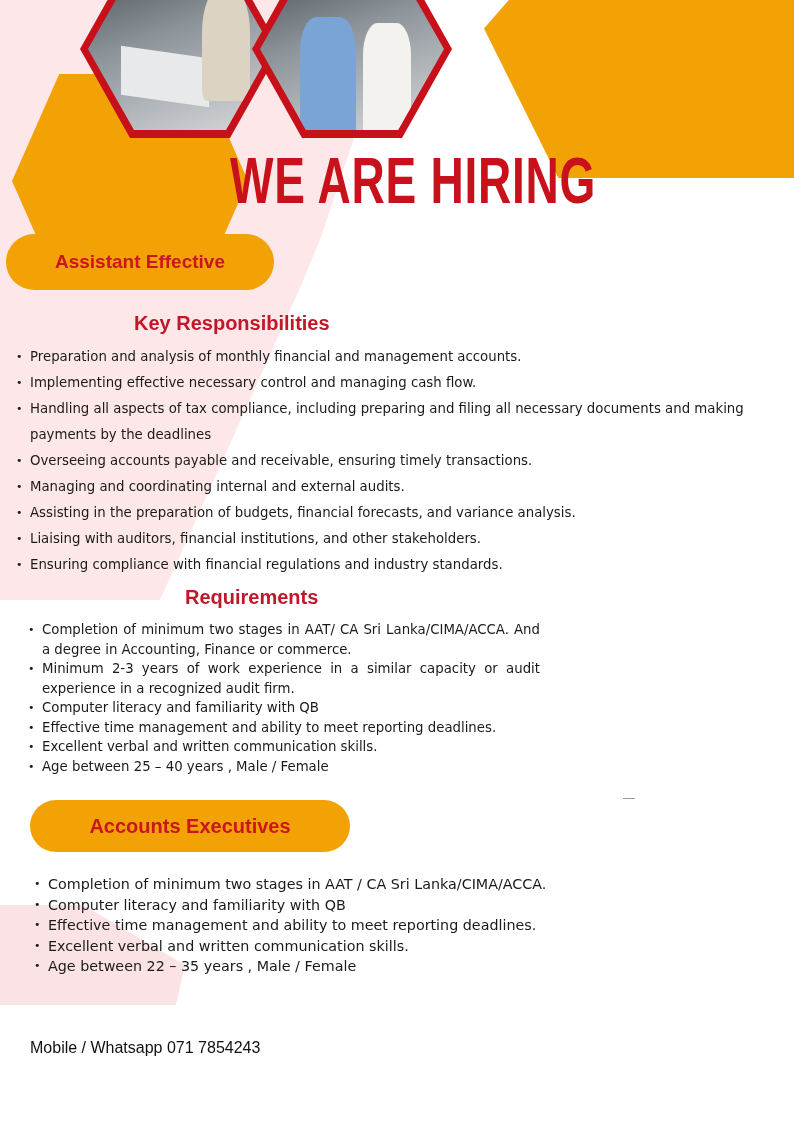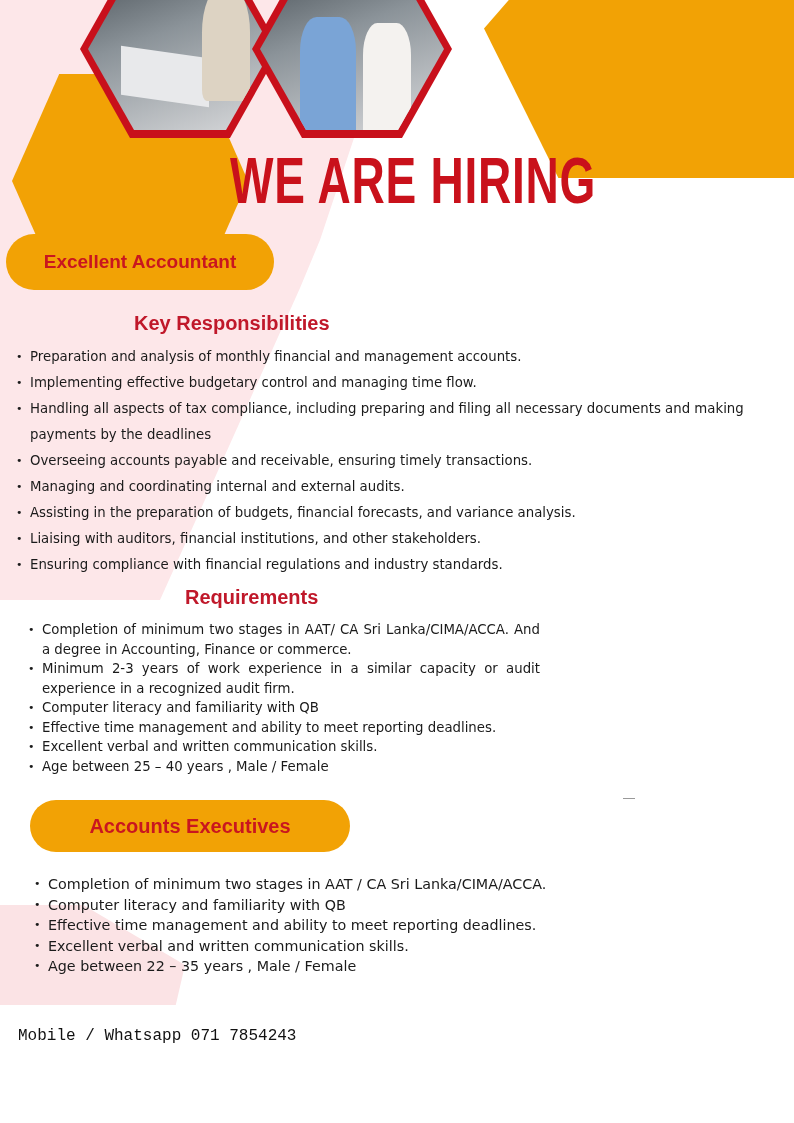--- a/index.html
+++ b/index.html
@@ -76,48 +76,48 @@
   .title-req { left: 177px; top: 578px; }
   ul.list { position: absolute; margin: 4px; padding: 0; list-style: none; }
   ul.list li { position: relative; padding-left: 14px; }
   ul.list li::before {
     content: "\2022"; position: absolute; left: 0; top: 0; font-size: 11px;
   }
   .resp { left: 12px; top: 340px; width: 740px; font-size: 13.3px; line-height: 26px; }
   .req { left: 24px; top: 616px; width: 512px; font-size: 13.3px; line-height: 19.5px; text-align: justify; }
   .exec { left: 30px; top: 870px; width: 764px; font-size: 14.3px; line-height: 20.6px; }
   .contact {
-    position: absolute; left: 18px; top: 1027px; margin: 0;
-    font-family: Liberation Mono, monospace; font-size: 16px; color: #111;
+    position: absolute; left: 18px; top: 1027px; margin: 12px;
+    font-family: Liberation Sans, sans-serif; font-size: 16px; color: #111;
   }
   .dash { position: absolute; left: 623px; top: 798px; width: 12px; height: 1px; background: #999; }
 </style>
 </head>
 <body>
 
 <div class="bg pink-top"></div>
 <div class="bg pink-bottom"></div>
 <div class="bg orange-left"></div>
 <div class="bg orange-right"></div>
 
 <div class="photo-hex photo-1">
   <div class="photo-inner"></div>
 </div>
 <div class="photo-hex photo-2">
   <div class="photo-inner"></div>
 </div>
 
 <h1 class="headline">WE ARE HIRING</h1>
 
-<div class="pill pill-1">Excellent Accountant</div>
+<div class="pill pill-1">Assistant Effective</div>
 
 <h2 class="section-title title-resp">Key Responsibilities</h2>
 <ul class="list resp">
   <li>Preparation and analysis of monthly financial and management accounts.</li>
-  <li>Implementing effective budgetary control and managing time flow.</li>
+  <li>Implementing effective necessary control and managing cash flow.</li>
   <li>Handling all aspects of tax compliance, including preparing and filing all necessary documents and making payments by the deadlines</li>
   <li>Overseeing accounts payable and receivable, ensuring timely transactions.</li>
   <li>Managing and coordinating internal and external audits.</li>
   <li>Assisting in the preparation of budgets, financial forecasts, and variance analysis.</li>
   <li>Liaising with auditors, financial institutions, and other stakeholders.</li>
   <li>Ensuring compliance with financial regulations and industry standards.</li>
 </ul>
 
 <h2 class="section-title title-req">Requirements</h2>
 <ul class="list req">

